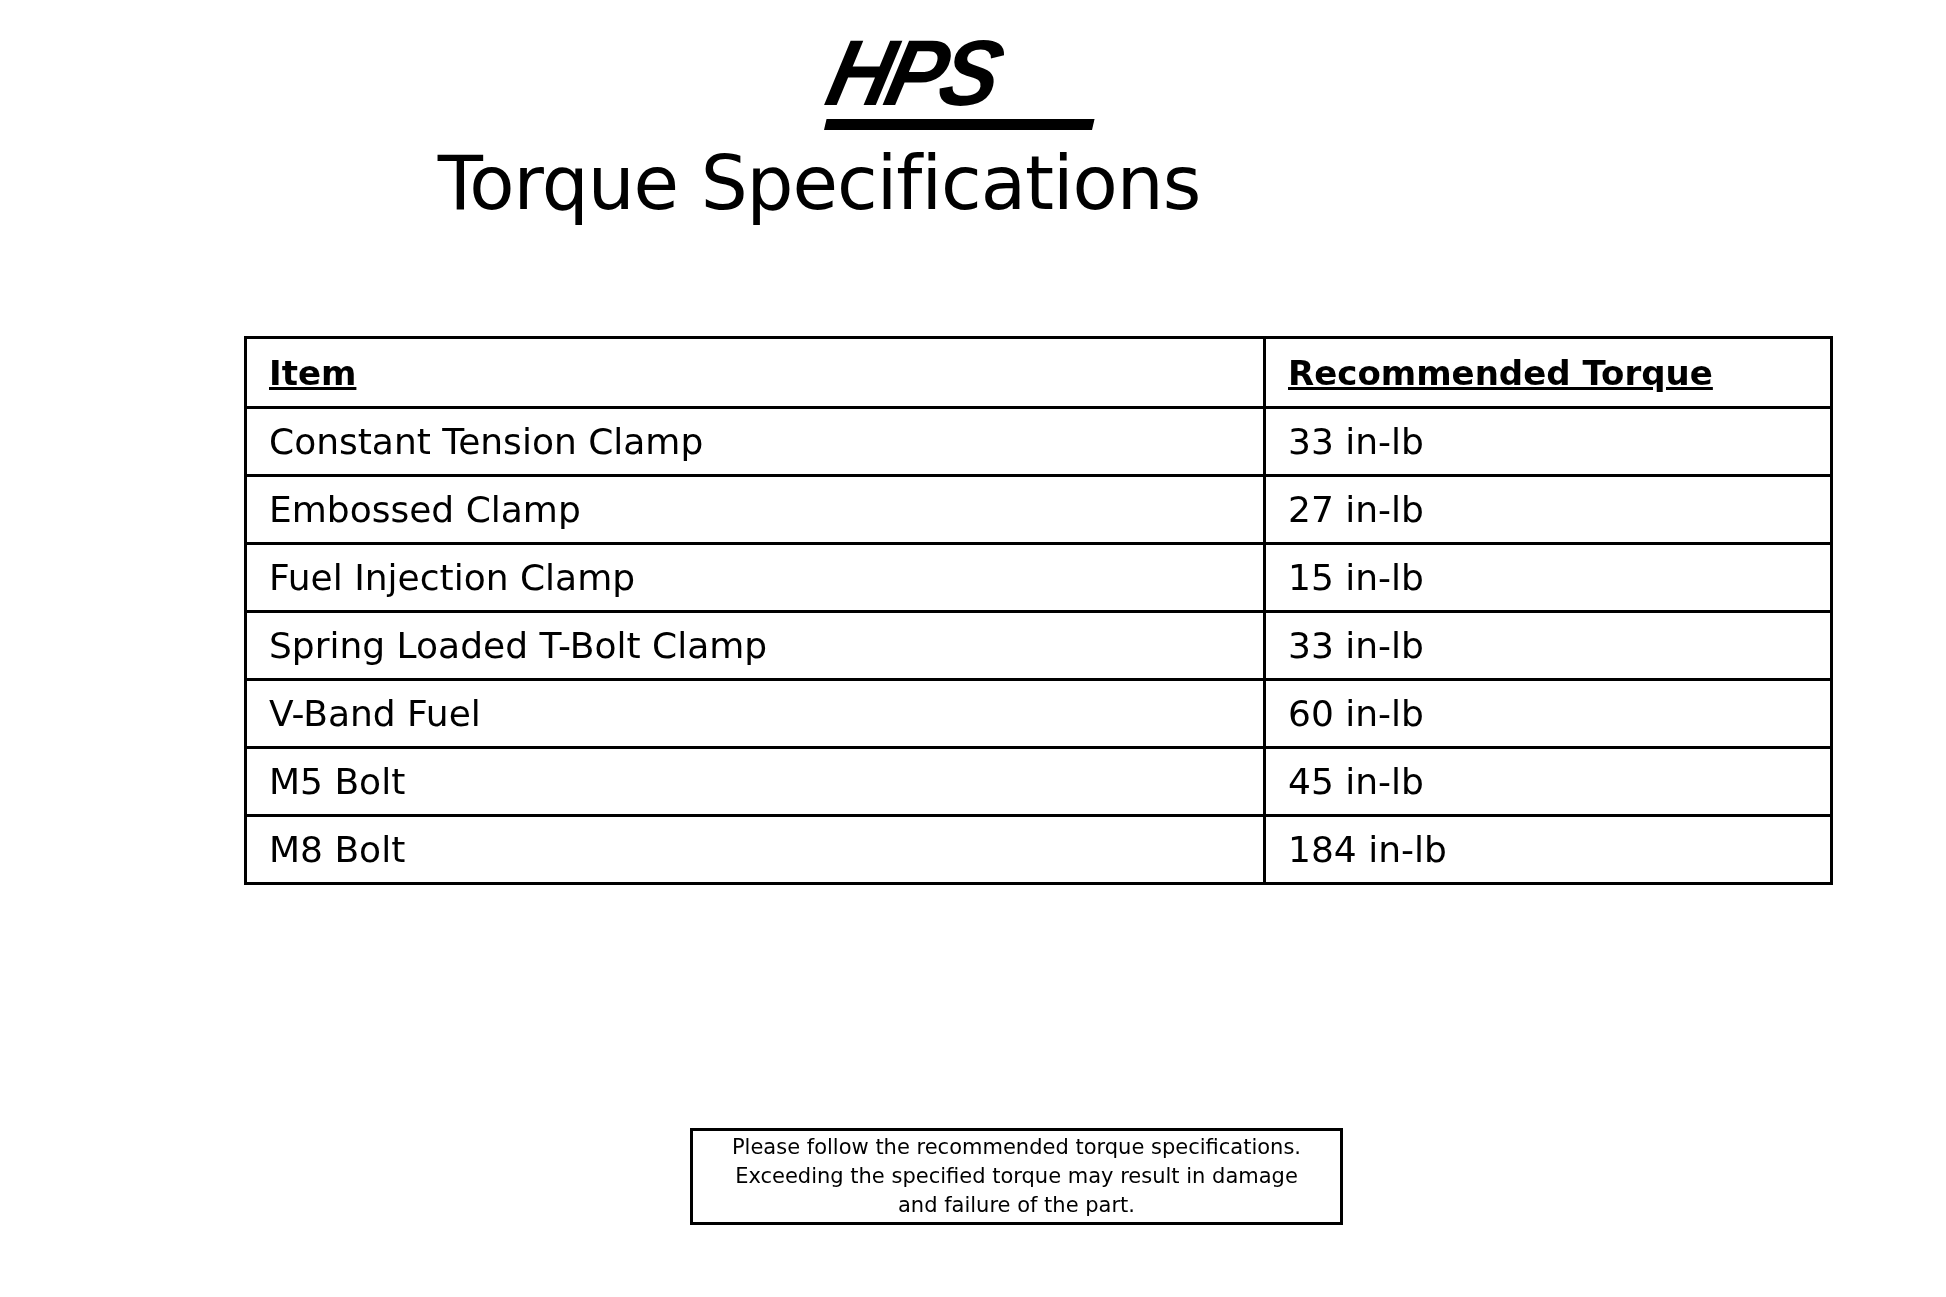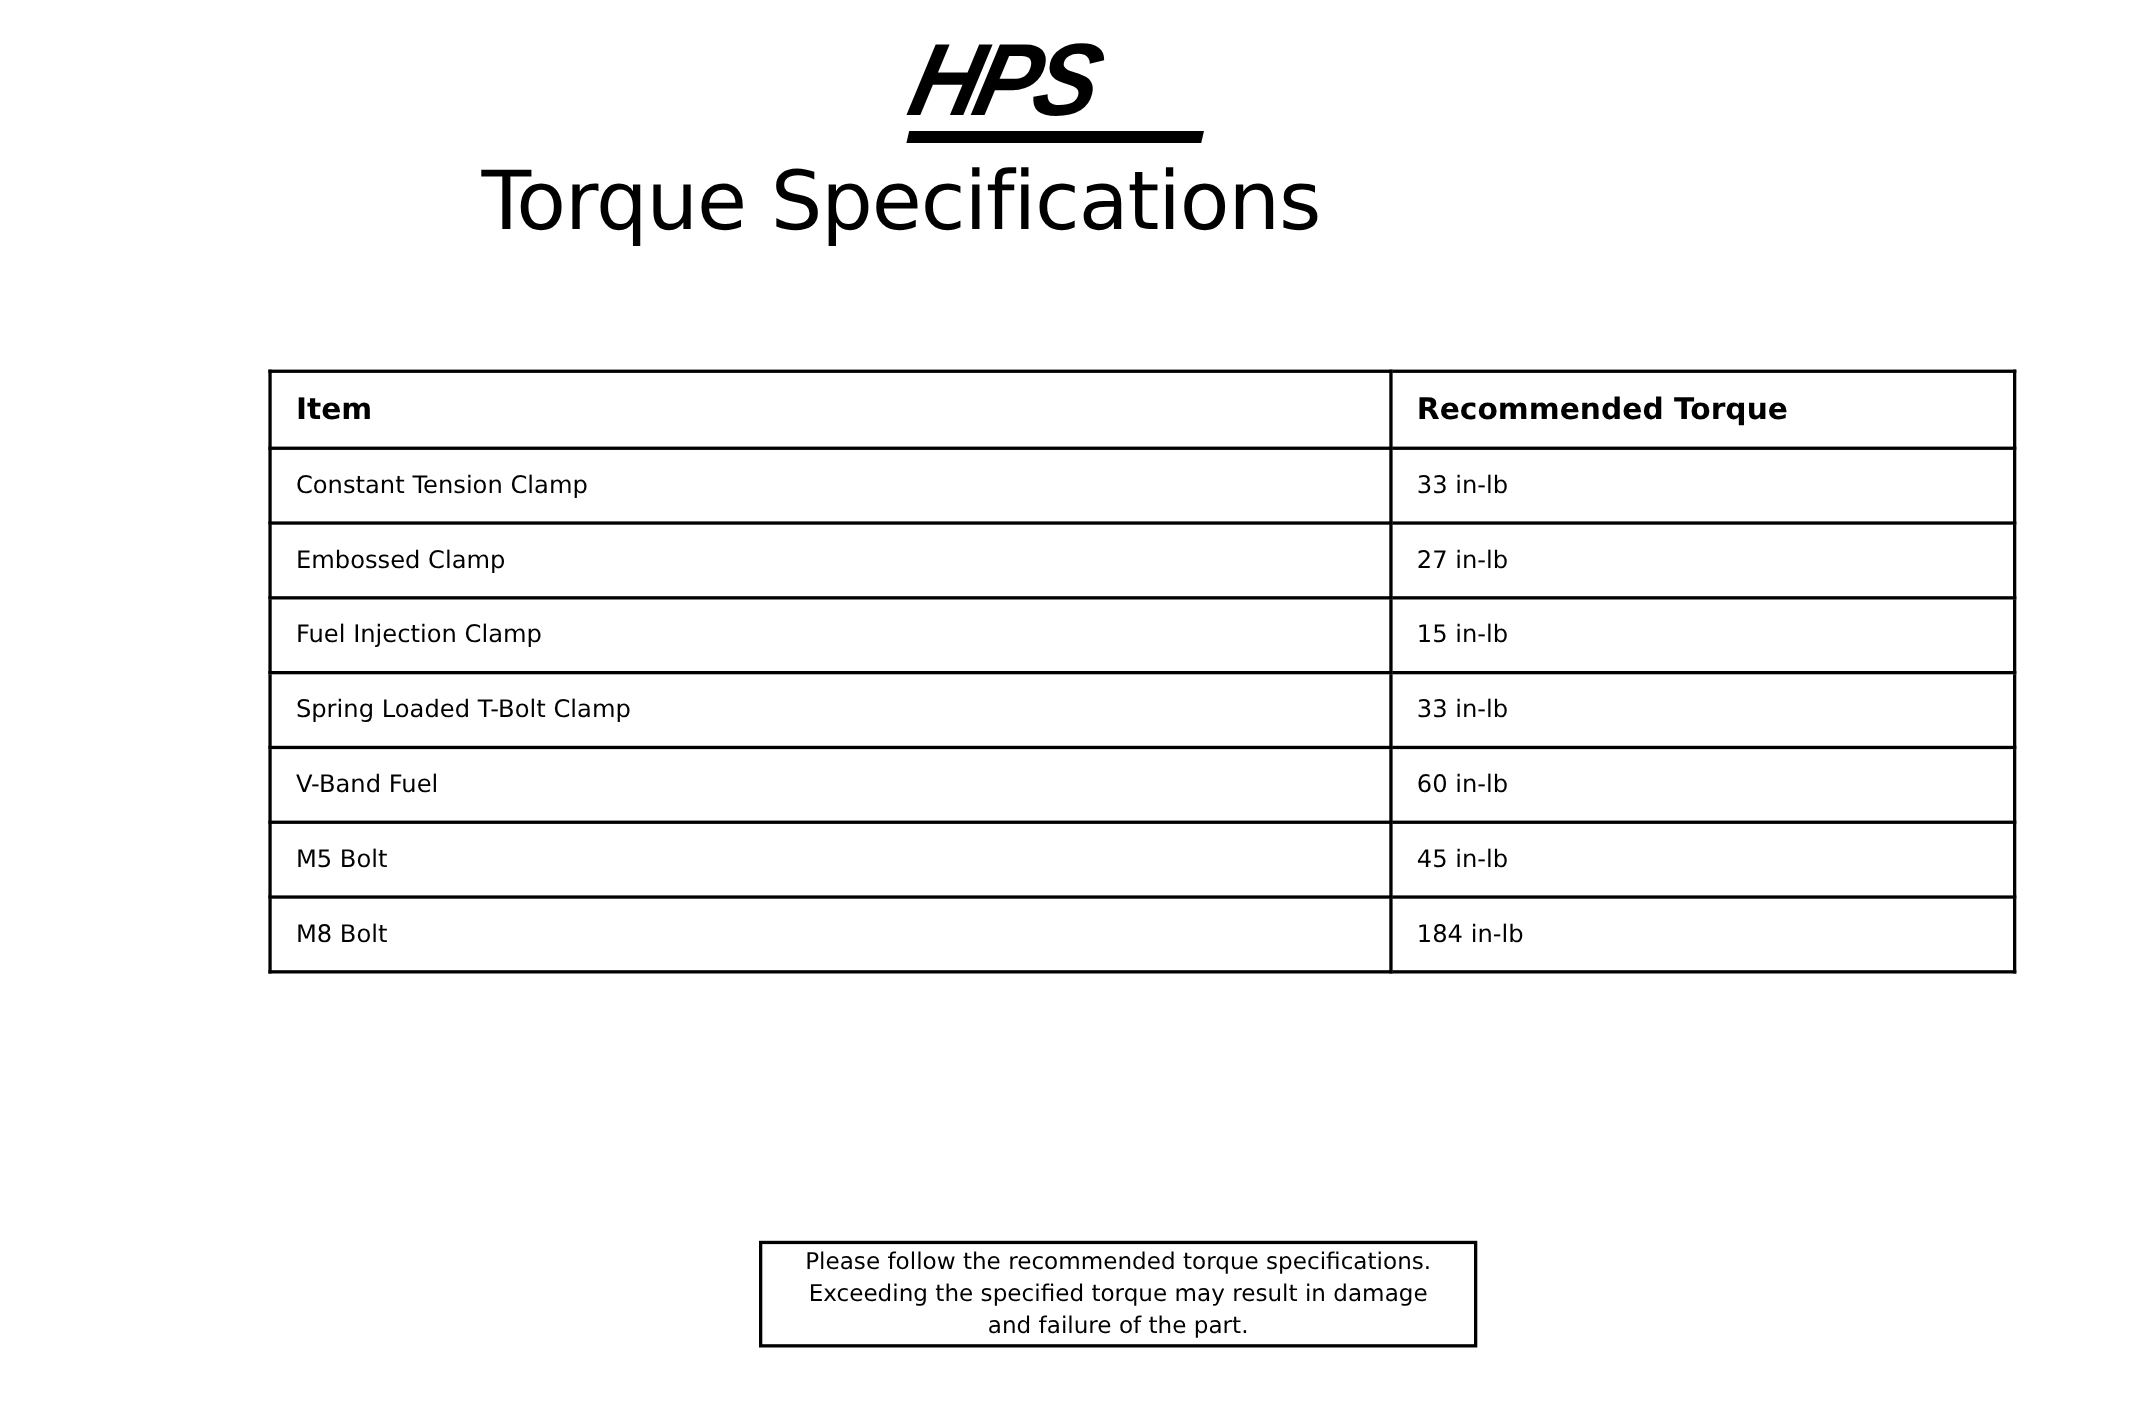--- a/index.html
+++ b/index.html
@@ -81,32 +81,33 @@
     width: 1492px;
     border-collapse: collapse;
     table-layout: fixed;
   }
   #spec-table td, #spec-table th {
     border: 3px solid #000000;
     padding: 0 22px;
     height: 65px;
     vertical-align: middle;
     text-align: left;
-    font-size: 22px;
+    font-size: 36px;
     font-weight: 400;
     color: #000000;
     background: #ffffff;
     font-family: "DejaVu Sans", sans-serif;
     white-space: nowrap;
     overflow: hidden;
   }
   #spec-table th {
     font-weight: 700;
     height: 67px;
-    font-size: 27px;
+    font-size: 34px;
+    text-decoration: underline;
   }
   .col-item { width: 972px; }
   .col-torque { width: 520px; }
 
   
   #footnote-box {
     position: absolute;
     left: 690px;
     top: 1128px;
     width: 653px;

